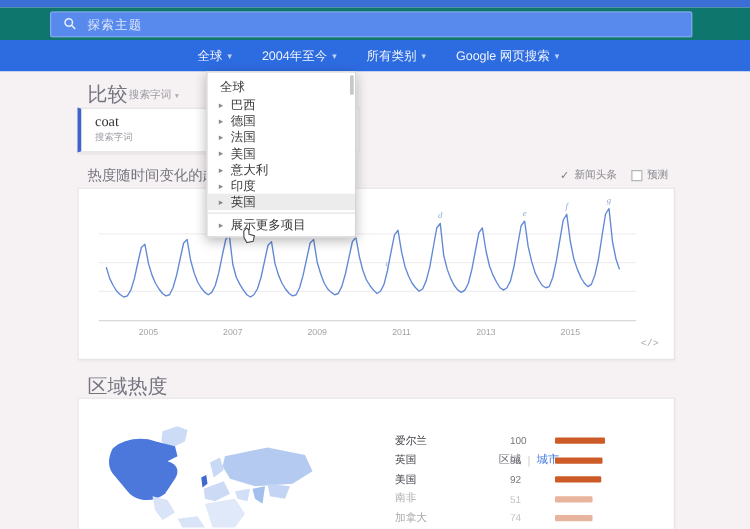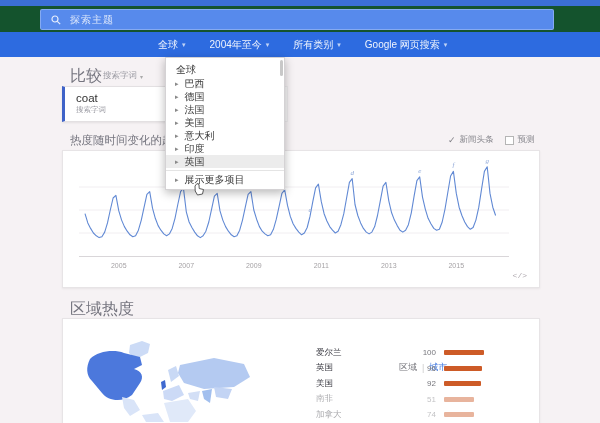--- a/index.html
+++ b/index.html
@@ -1,21 +1,21 @@
 <!DOCTYPE html>
 <html><head>
 <meta charset="utf-8">
 <style>
   html,body{margin:0;padding:0}
   body{width:600px;height:423px;overflow:hidden;position:relative;
        font-family:"Liberation Sans",sans-serif;background:#f6f2f4;}
 
   
   .topstrip{position:absolute;left:0;top:0;width:600px;height:6px;background:#3b6fd6;}
-  .searchbar{position:absolute;left:0;top:6px;width:600px;height:26px;background:#14532d;}
+  .searchbar{position:absolute;left:0;top:6px;width:600px;height:26px;background:#0f766e;}
   .searchbox{position:absolute;left:40px;top:3px;width:492px;height:19px;background:#578aec;
              border:1px solid rgba(255,255,255,.28);border-radius:2px;display:flex;
              align-items:center;gap:9px;padding:0 10px;cursor:text;}
   .ph{color:rgba(255,255,255,.8);font-size:10px;letter-spacing:1px;}
   .filterbar{position:absolute;left:0;top:32px;width:600px;height:25px;background:#2d6be0;
              display:flex;align-items:center;padding-left:158px;gap:24px;box-sizing:border-box;}
   .filter{color:rgba(255,255,255,.92);font-size:10px;display:flex;gap:4px;align-items:center;
           cursor:pointer;white-space:nowrap;}
   .filter .caret{font-size:7px;color:rgba(255,255,255,.7);}
 
@@ -31,21 +31,21 @@
   .dd-scroll{position:absolute;right:1px;top:2px;width:3px;height:16px;background:#c8c8c8;border-radius:2px;}
   .cursor{position:absolute;left:194px;top:182px;z-index:60;}
 
   
   .sec-title{position:absolute;font-size:16px;color:#75757f;}
   .cmp-sub{position:absolute;left:103px;top:70px;font-size:8.5px;color:#9a9aa2;display:flex;gap:3px;
            align-items:center;cursor:pointer;}
   .cmp-sub .caret{font-size:6px;color:#aaa;}
   .term-card{position:absolute;left:62px;top:86px;width:114px;height:36px;background:#fff;
              border:1px solid #e3e0e2;border-left:3px solid #3f63c8;box-shadow:0 1px 2px rgba(0,0,0,.08);
-             box-sizing:border-box;cursor:pointer;}
+             box-sizing:border-box;cursor:pointer;font-family:Liberation Serif, serif;}
   .term-name{font-size:11.5px;color:#333;padding:5px 0 0 11px;}
   .term-type{font-size:7.5px;color:#9a9aa2;padding:1px 0 0 11px;}
   .add-card{position:absolute;left:184px;top:86px;width:104px;height:36px;background:#f7f6f7;
             border:1px solid #eceaec;display:flex;align-items:center;justify-content:center;
             font-size:9.5px;color:#9aa0a6;box-sizing:border-box;cursor:pointer;}
 
   
   .tc-controls{position:absolute;left:448px;top:134px;display:flex;gap:11px;align-items:center;
                font-size:8.5px;color:#88888e;}
   .ctl{display:flex;gap:4px;align-items:center;cursor:pointer;}
@@ -59,21 +59,21 @@
   
   .region-card{position:absolute;left:62px;top:318px;width:478px;height:130px;background:#fff;
                border:1px solid #e7e4e6;box-shadow:0 1px 2px rgba(0,0,0,.06);box-sizing:border-box;}
   .rg-toggle{position:absolute;left:336px;top:14px;font-size:9px;display:flex;gap:5px;align-items:center;margin-top:28px;}
   .rg-toggle .sel{color:#77777d;}
   .rg-toggle .div{color:#ccc;}
   .rg-toggle .link{color:#4179e0;cursor:pointer;}
   .rg-rows{position:absolute;left:223px;top:26px;width:245px;margin-left:30px;}
   .rg-row{display:flex;align-items:center;height:15.5px;}
   .rg-row .name{width:92px;font-size:8.5px;color:#3c3c44;cursor:pointer;}
-  .rg-row .val{width:28px;text-align:right;font-size:8px;color:#77777d;}
+  .rg-row .val{width:28px;font-size:8px;color:#77777d;}
   .rg-row .bar{height:5px;background:#cd5b27;border-radius:1px;margin-left:8px;}
   .rg-row.faded{opacity:.45;}
   .mapwrap{position:absolute;left:21px;top:18px;}
 </style>
 </head>
 <body>
 
 <div class="topstrip"></div>
 
 <header class="searchbar">

